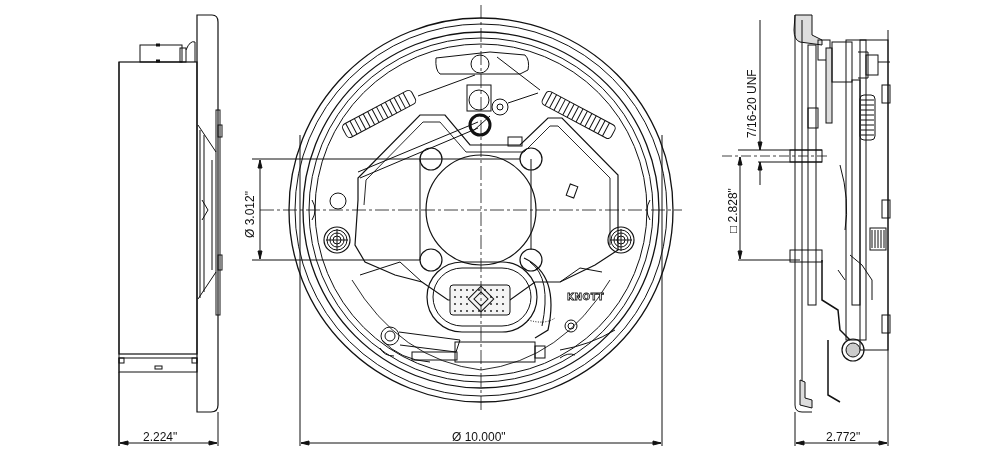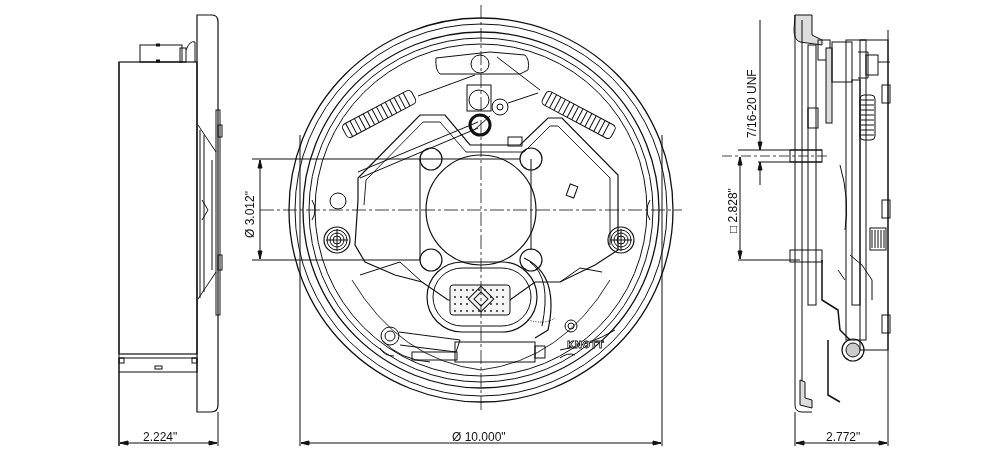--- a/index.html
+++ b/index.html
@@ -272,13 +272,13 @@
     <path d="M887 443 L879 441 L879 445 Z" fill="#111"></path>
   </g>
 </svg>
 
 <div class="dim-label" style="left:143px; top:431px;">2.224"</div>
 <div class="dim-label" style="left:452px; top:431px;">Ø 10.000"</div>
 <div class="dim-label" style="left:826px; top:431px;">2.772"</div>
 <div class="dim-label vert" style="left:244px; top:238px;">Ø 3.012"</div>
 <div class="dim-label vert" style="left:727px; top:233px;">□ 2.828"</div>
 <div class="dim-label vert" style="left:746px; top:138px;">7/16-20 UNF</div>
-<div class="brand" style="left:567px; top:292px;margin-top:48px;">KNOTT</div>
+<div class="brand" style="left:567px; top:292px;">KNOTT</div>
 
 </body></html>

